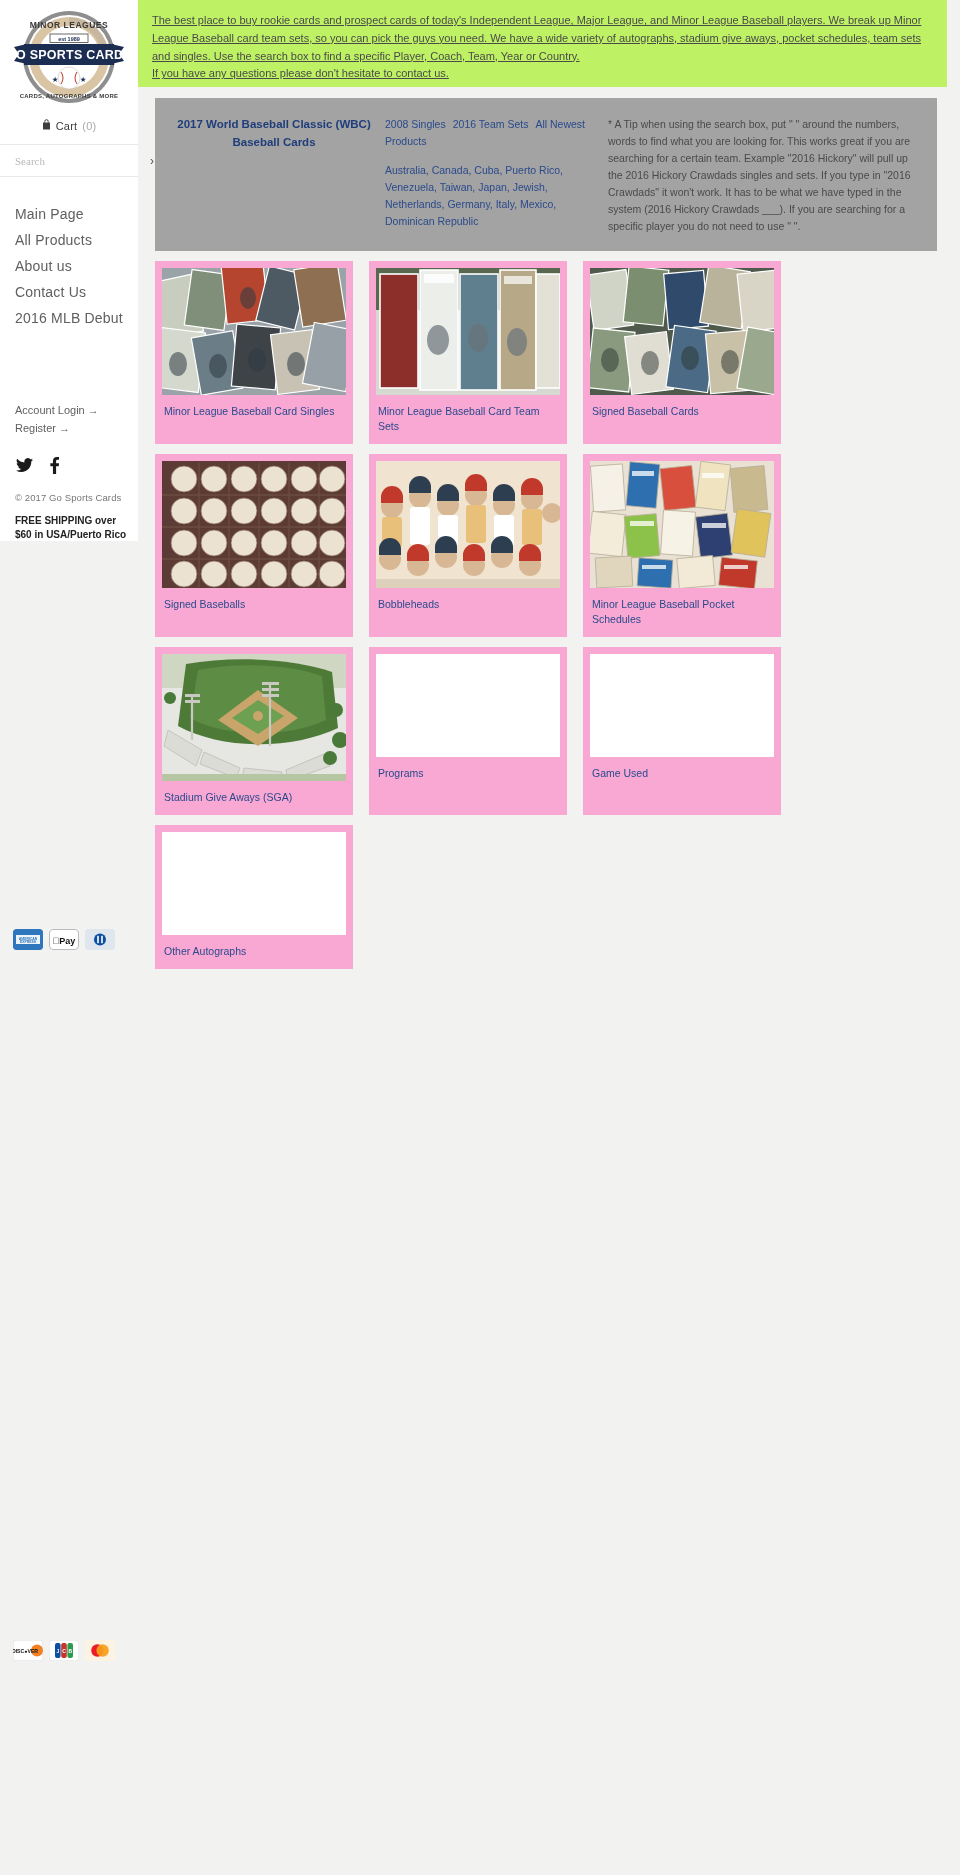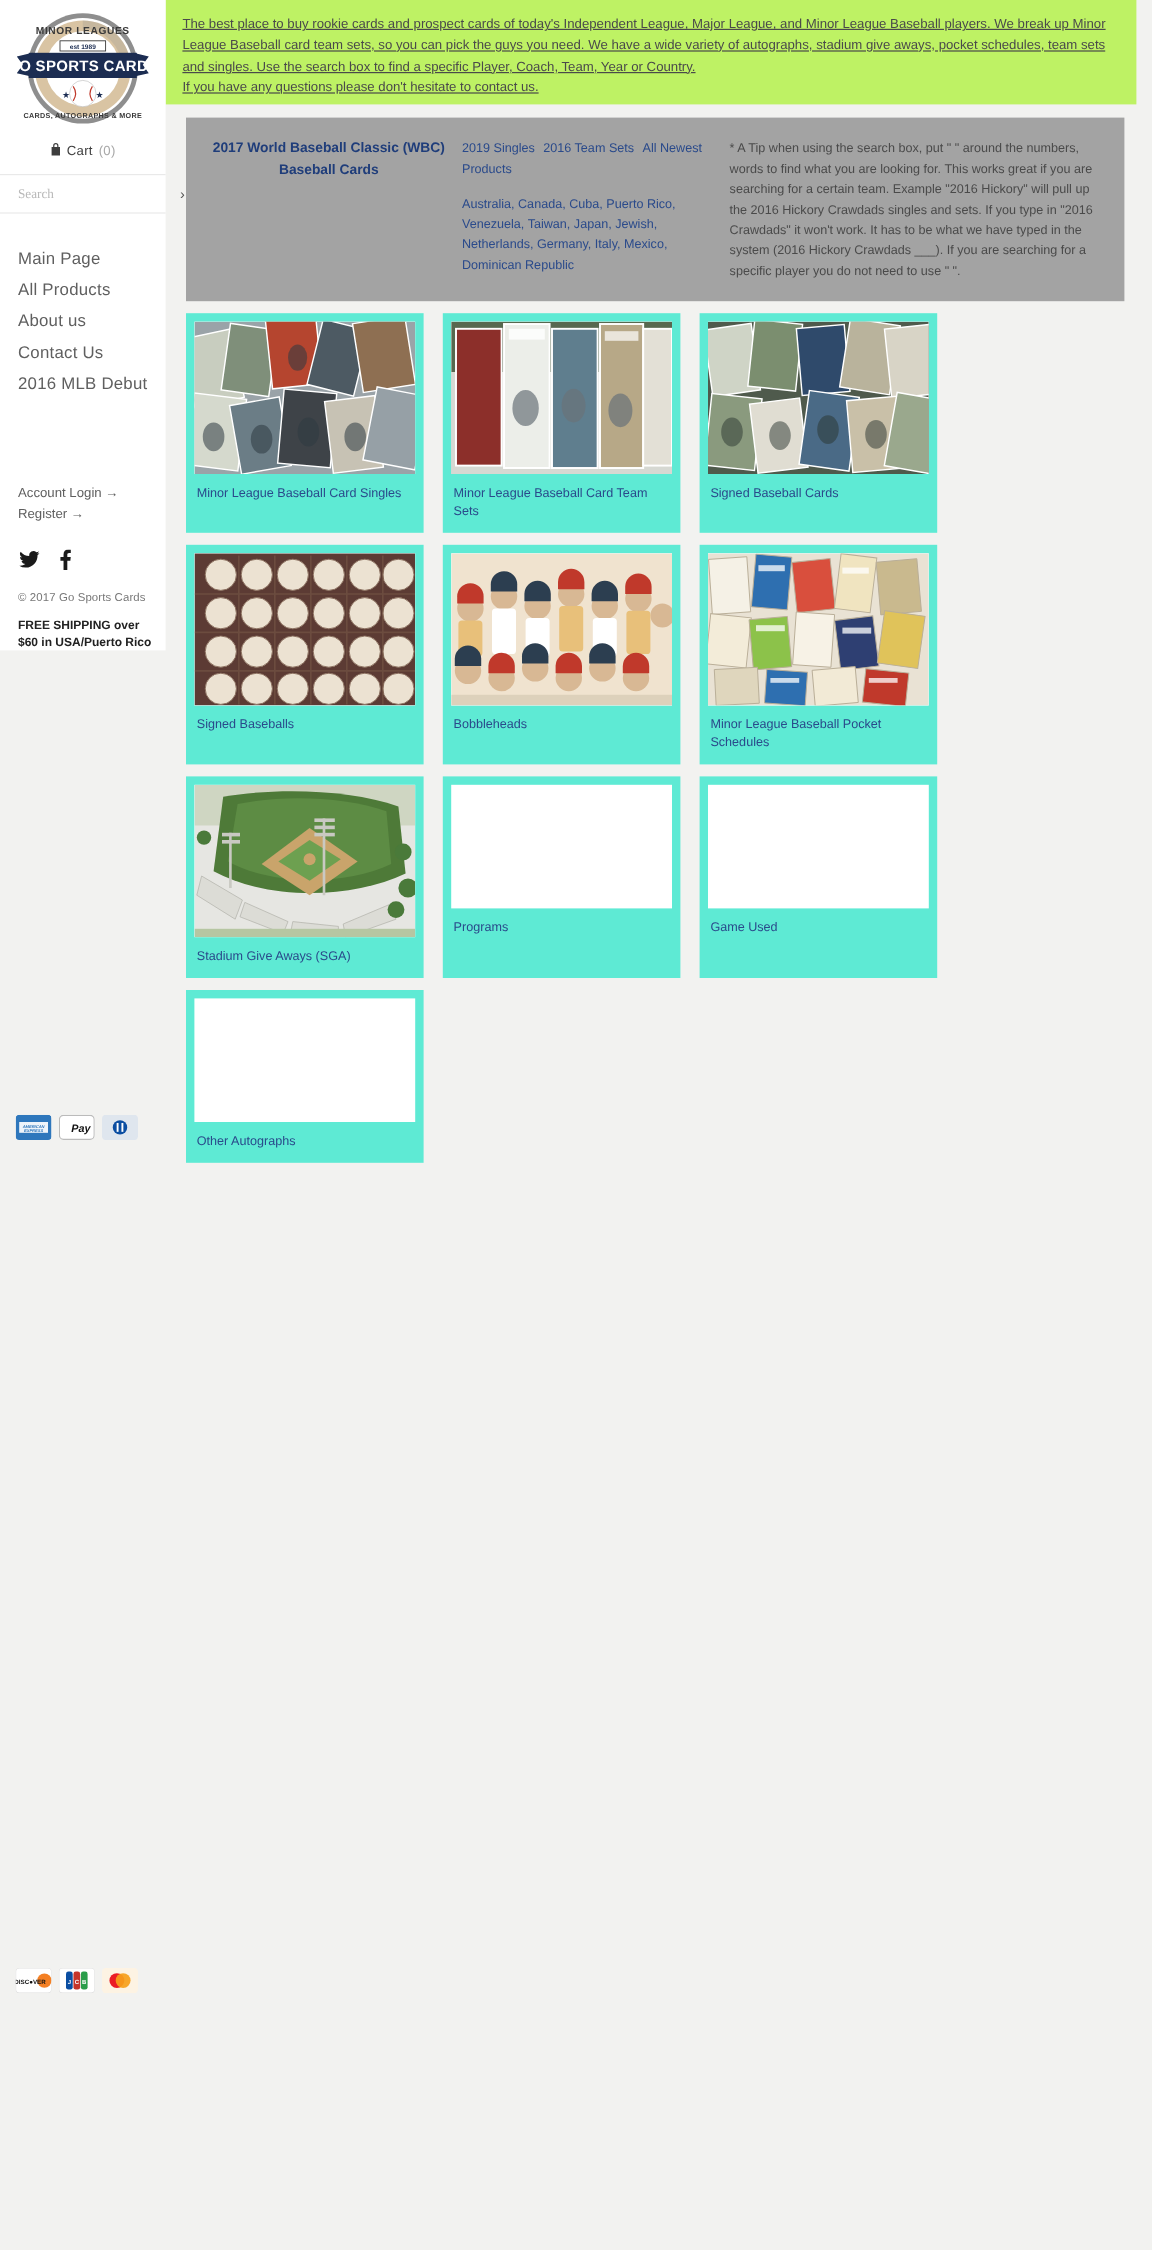--- a/index.html
+++ b/index.html
@@ -108,21 +108,21 @@
     line-height: 1.35;
   }
 
   .pay-row {
     position: absolute;
     left: 13px;
     display: flex;
     gap: 6px;
     align-items: center;
   }
-  .pay-row.row1 { top: 929px; font-style: italic; }
+  .pay-row.row1 { top: 929px; }
   .pay-row.row2 { top: 1640px; }
   .pay { width: 30px; height: 21px; border-radius: 3px; overflow: hidden;
          display:flex; align-items:center; justify-content:center; }
 
   
   .main {
     flex: 1;
     background: #f2f2f0;
     padding: 0;
   }
@@ -182,21 +182,21 @@
   }
 
   
   .grid {
     display: flex;
     flex-wrap: wrap;
     padding: 10px 10px 0 17px;
   }
   .card {
     width: 198px;
-    background: #5eead4;
+    background: #f9a8d4;
     margin: 0 16px 10px 0;
     padding: 7px 7px 0 7px;
     display: flex;
     flex-direction: column;
   }
   .card .thumb {
     width: 184px;
     height: 127px;
     overflow: hidden;
     position: relative;
@@ -350,21 +350,21 @@
       <p>The best place to buy rookie cards and prospect cards of today's Independent League, Major League, and Minor League Baseball players. We break up Minor League Baseball card team sets, so you can pick the guys you need. We have a wide variety of autographs, stadium give aways, pocket schedules, team sets and singles. Use the search box to find a specific Player, Coach, Team, Year or Country.</p>
       <p>If you have any questions please don't hesitate to contact us.</p>
     </section>
 
     <section class="panel">
       <div class="col-a">
         <a href="#">2017 World Baseball Classic (WBC) Baseball Cards</a>
       </div>
       <div class="col-b">
         <div class="links">
-          <a href="#">2019 Singles</a><span class="sep"></span><a href="#">2016 Team Sets</a><span class="sep"></span><a href="#">All Newest Products</a>
+          <a href="#">2008 Singles</a><span class="sep"></span><a href="#">2016 Team Sets</a><span class="sep"></span><a href="#">All Newest Products</a>
         </div>
         <div class="countries">
           <a href="#">Australia, Canada, Cuba, Puerto Rico, Venezuela, Taiwan, Japan, Jewish, Netherlands, Germany, Italy, Mexico, Dominican Republic</a>
         </div>
       </div>
       <div class="col-c">* A Tip when using the search box, put " " around the numbers, words to find what you are looking for. This works great if you are searching for a certain team.  Example "2016 Hickory" will pull up the 2016 Hickory Crawdads singles and sets. If you type in "2016 Crawdads" it won't work. It has to be what we have typed in the system (2016 Hickory Crawdads ___). If you are searching for a specific player you do not need to use " ".</div>
     </section>
 
     <section class="grid">
 

